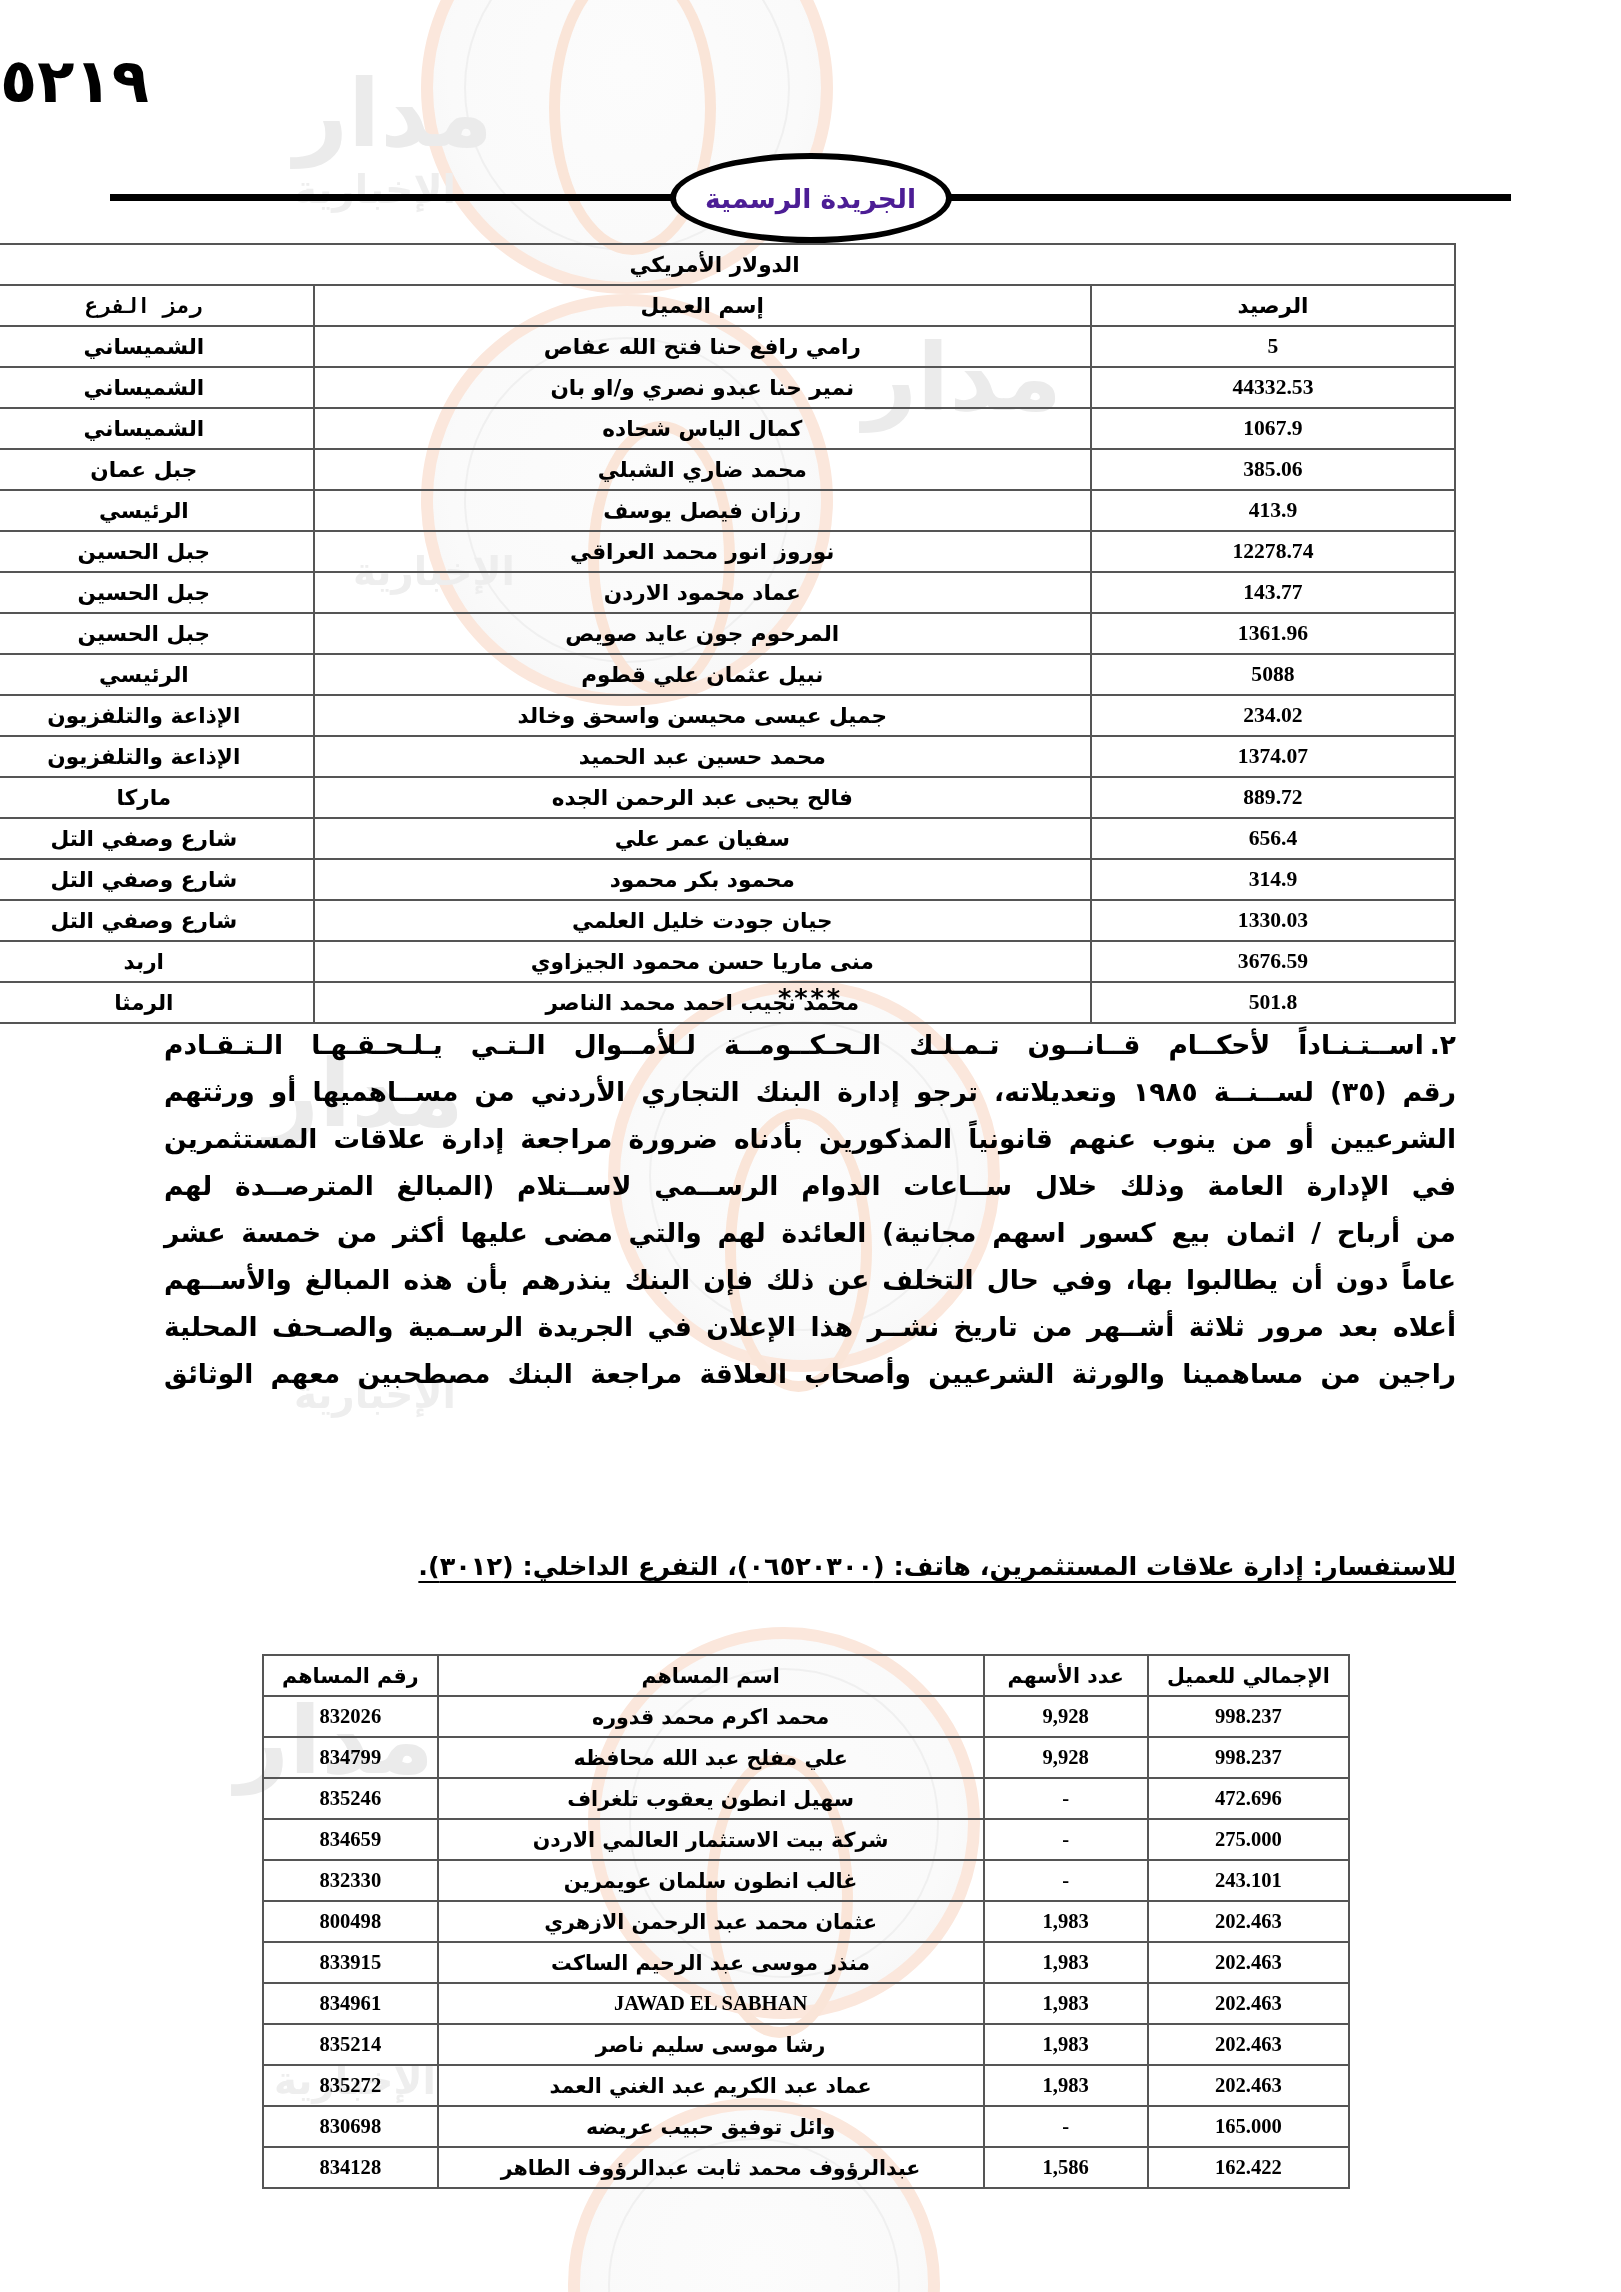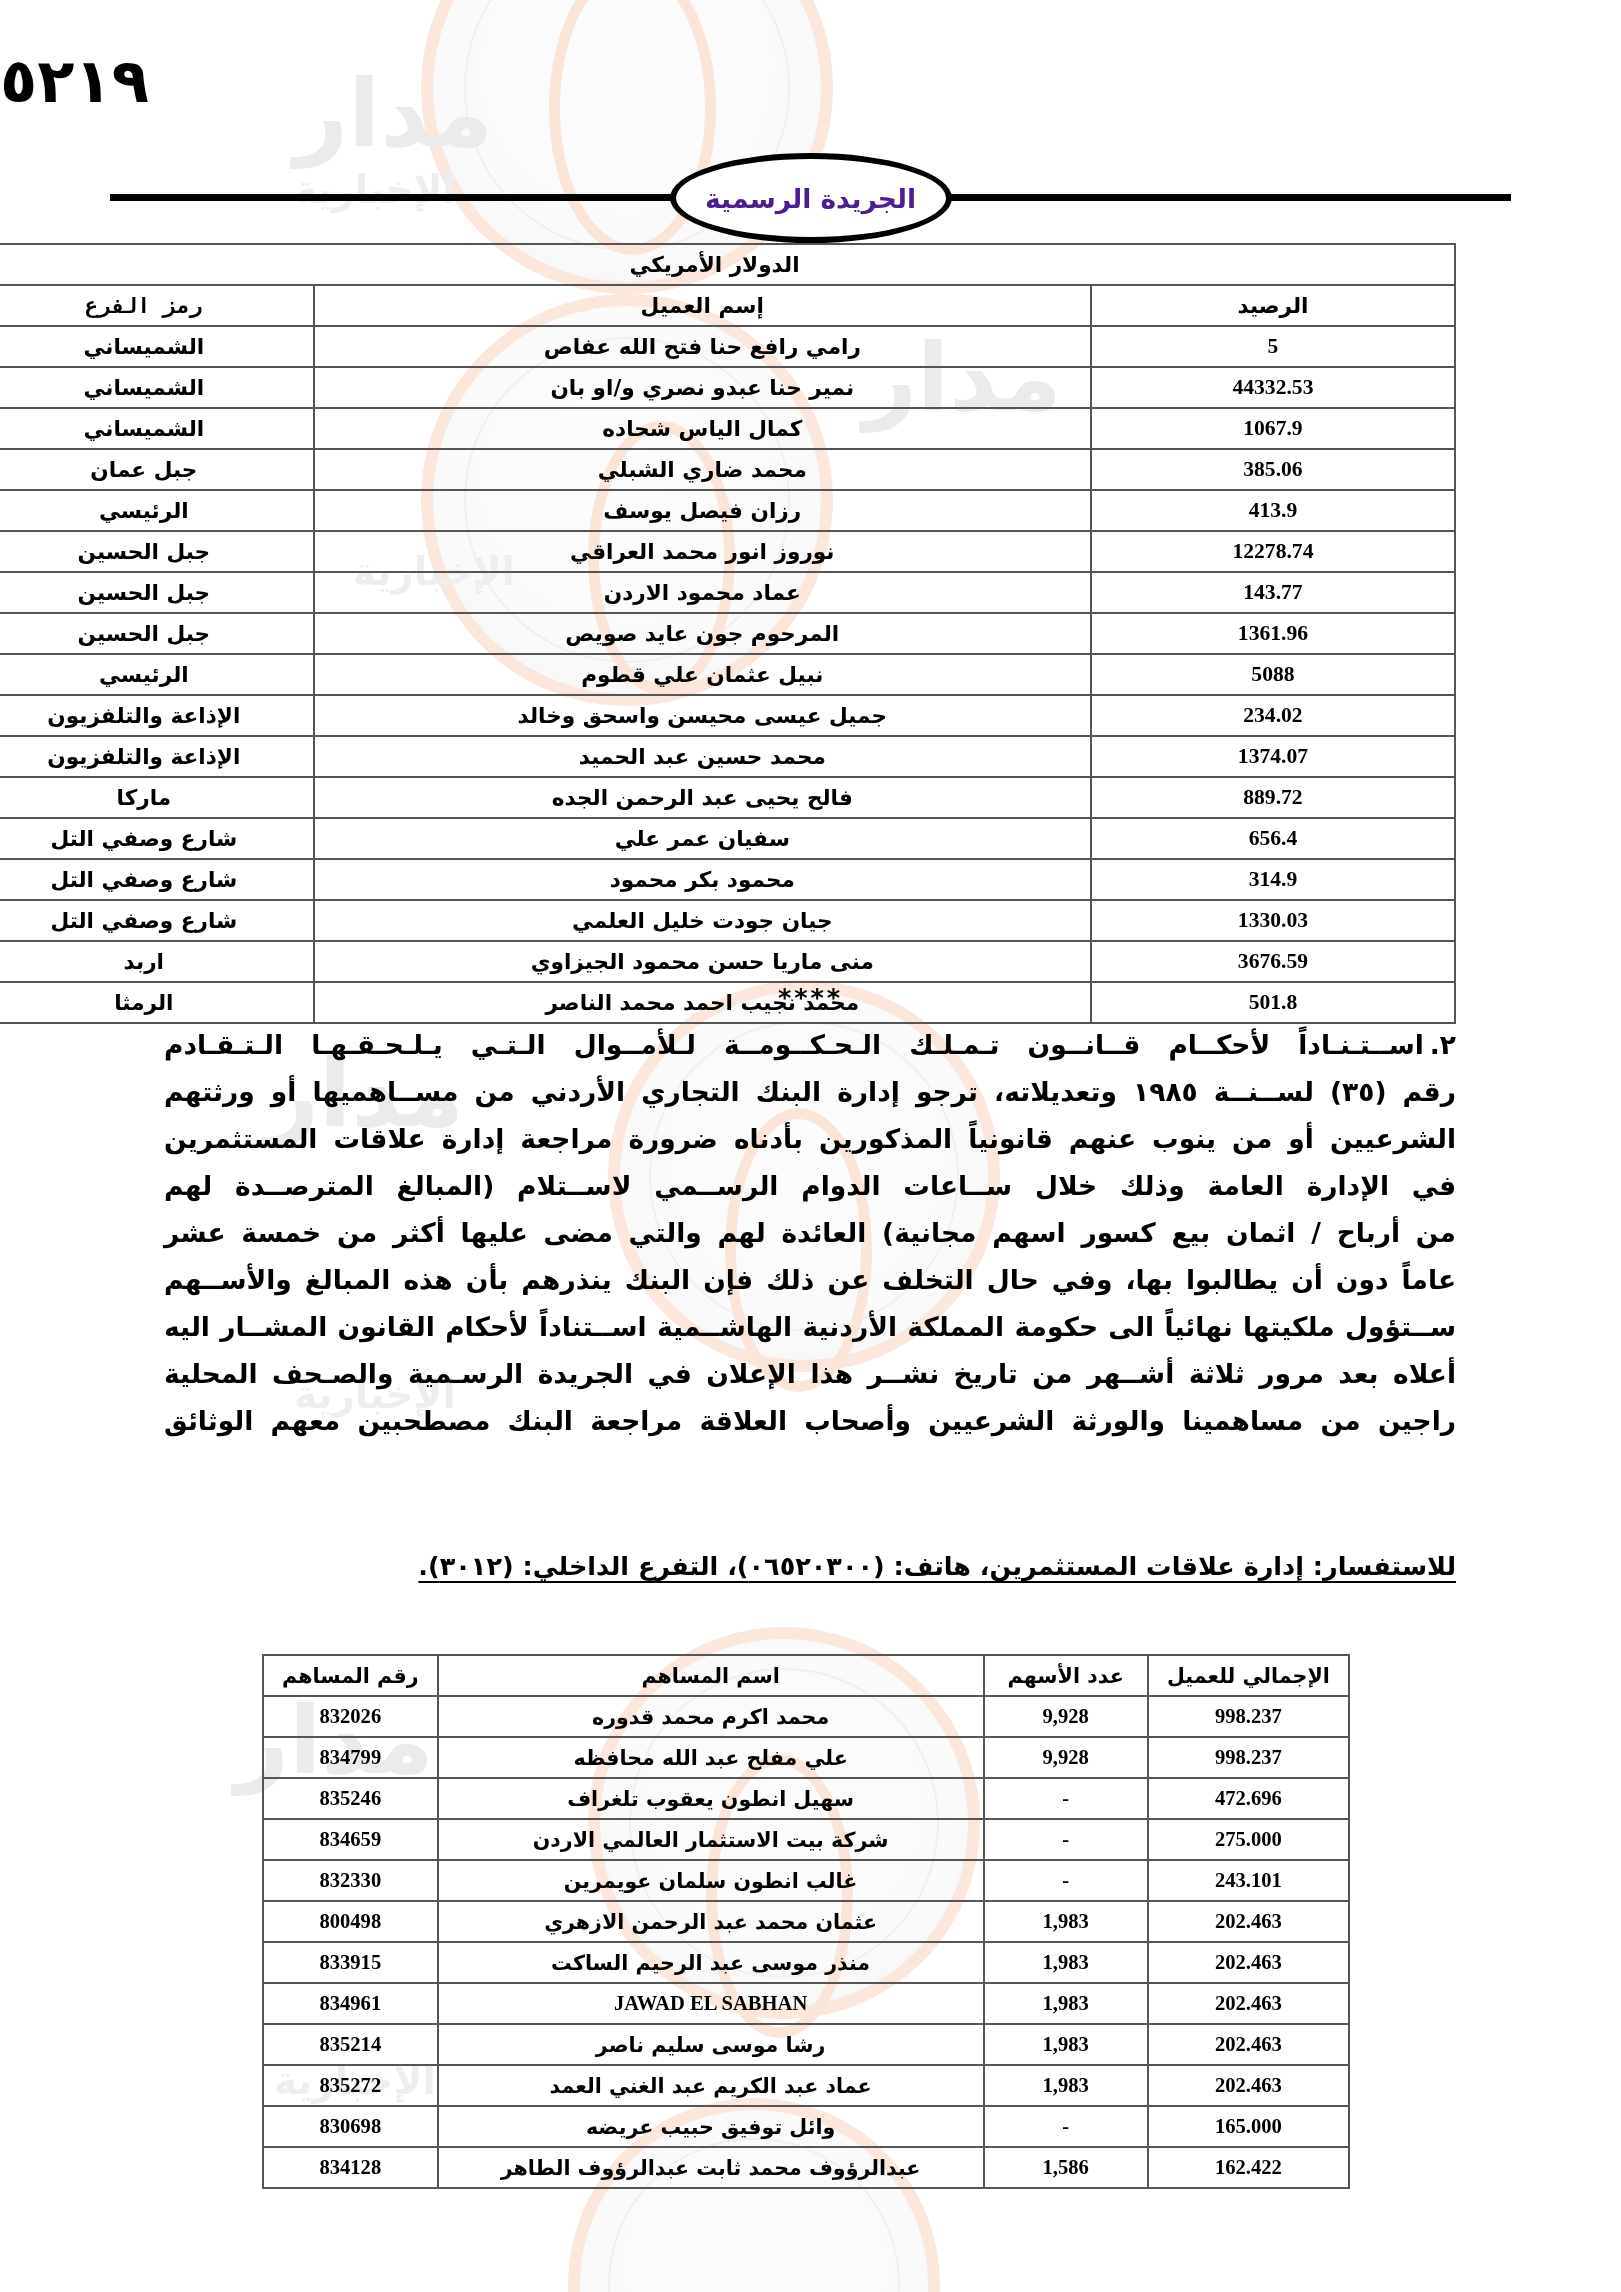--- a/index.html
+++ b/index.html
@@ -382,21 +382,20 @@
   <div class="notice">
     <div>
       <span class="marker">٢.</span>
       <span>اســتـنـاداً لأحكــام قــانــون تـمـلـك الـحـكــومــة لـلأمــوال الـتـي يـلـحـقـهـا الـتـقـادم</span>
     </div>
     <div>رقم (٣٥) لســنــة ١٩٨٥ وتعديلاته، ترجو إدارة البنك التجاري الأردني من مســاهميها أو ورثتهم</div>
     <div>الشرعيين أو من ينوب عنهم قانونياً المذكورين بأدناه ضرورة مراجعة  إدارة علاقات المستثمرين</div>
     <div>في الإدارة العامة وذلك خلال ســاعات الدوام الرســمي لاســتلام  (المبالغ المترصــدة لهم</div>
     <div>من أرباح / اثمان بيع كسور اسهم مجانية) العائدة لهم والتي مضى عليها أكثر من خمسة عشر</div>
     <div>عاماً دون أن يطالبوا بها، وفي حال التخلف عن ذلك فإن البنك ينذرهم بأن هذه المبالغ والأســهم</div>
-    <div>ســتؤول ملكيتها نهائياً الى حكومة المملكة الأردنية الهاشــمية اســتناداً لأحكام القانون المشــار اليه</div>
     <div>أعلاه بعد مرور ثلاثة أشــهر من تاريخ نشــر هذا الإعلان في الجريدة الرسـمية والصـحف المحلية</div>
     <div>راجين من مساهمينا والورثة الشرعيين وأصحاب العلاقة مراجعة البنك مصطحبين معهم الوثائق</div>
   </div>
 
   <div class="contact">للاستفسار: إدارة علاقات المستثمرين، هاتف: (٠٦٥٢٠٣٠٠)، التفرع الداخلي: (٣٠١٢).</div>
 
   <table class="tbl" id="table-shareholders">
     <tbody>
       <tr>
         <td class="col-total">الإجمالي للعميل</td>

